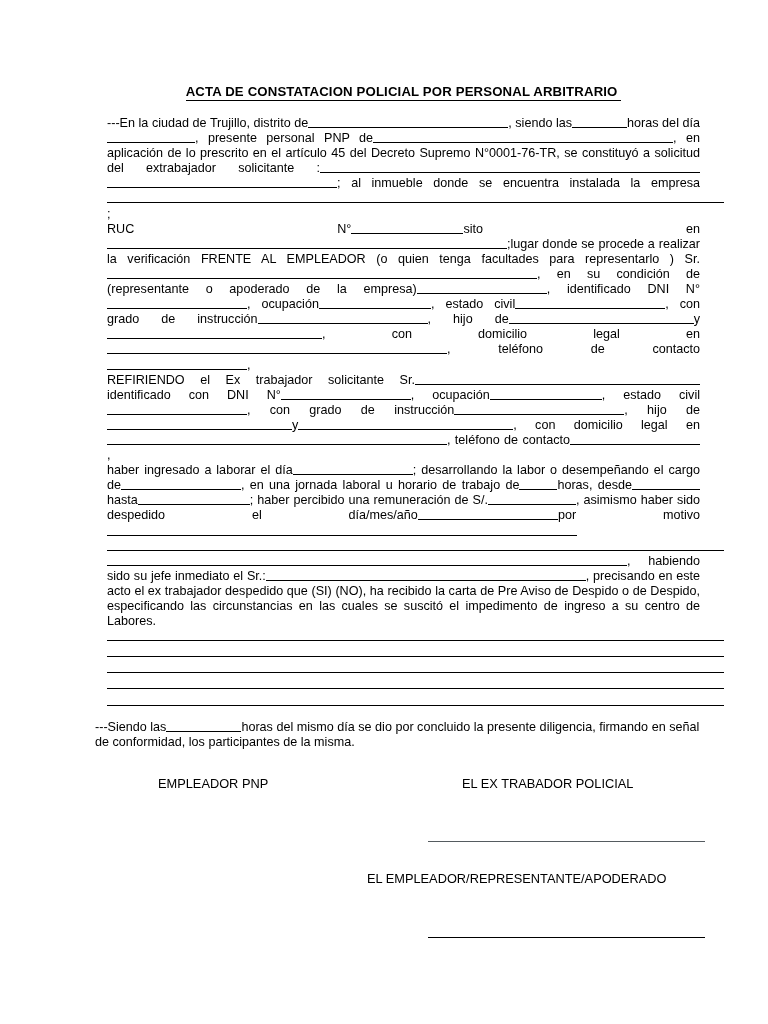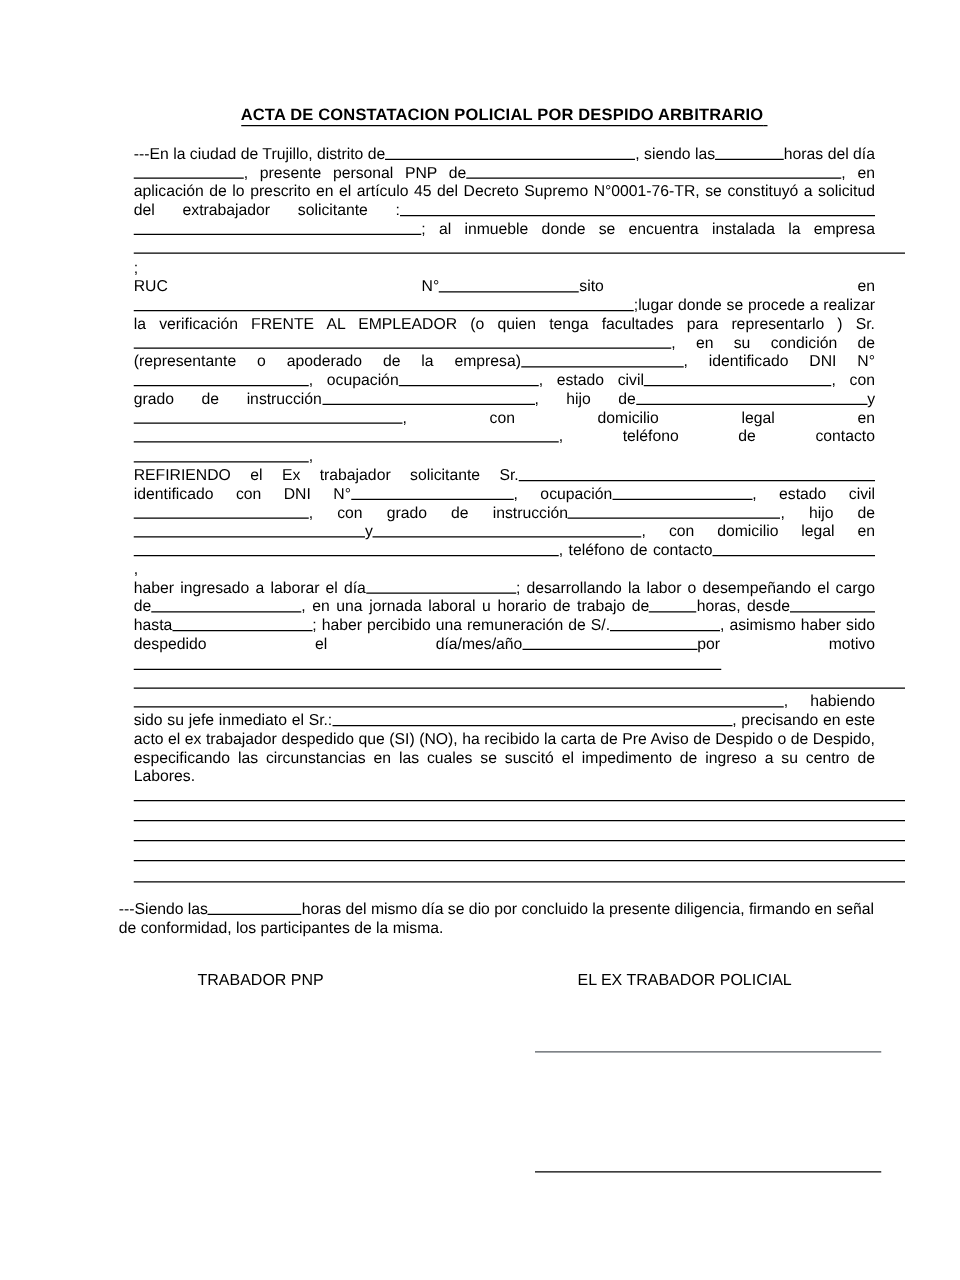--- a/index.html
+++ b/index.html
@@ -155,21 +155,21 @@
     position: relative;
     height: 190px;
   }
 </style>
 </head>
 <body>
 
 <div class="page">
   <div class="content">
 
-    <h1 class="doc-title"><span class="tu">ACTA DE CONSTATACION POLICIAL POR DESPIDO ARBITRARIO</span><span class="tu">&nbsp;</span></h1>
+    <h1 class="doc-title"><span class="tu">ACTA DE CONSTATACION POLICIAL POR PERSONAL ARBITRARIO</span><span class="tu">&nbsp;</span></h1>
 
     <div class="body-block">
 
       <p><span>---En la ciudad de Trujillo, distrito de</span><span class="bl w200"></span><span>, siendo las</span><span class="bl w55"></span><span>horas del día</span><span class="bl w88"></span><span>, presente personal PNP de</span><span class="bl w300"></span><span>, en aplicación de lo prescrito en el artículo 45 del Decreto Supremo N°0001-76-TR, se constituyó a solicitud del extrabajador solicitante :</span><span class="bl w380"></span><span class="bl w230"></span><span>; al inmueble donde se encuentra instalada la empresa</span><span class="bl wfull"></span><span>;</span></p>
 
       <p><span>RUC  N°</span><span class="bl w112"></span><span>sito  en</span><span class="bl w400"></span><span>;</span><span>lugar donde se procede a realizar la verificación FRENTE AL EMPLEADOR (o quien tenga facultades para representarlo ) Sr.</span><span class="bl w430"></span><span>, en su condición de (representante o apoderado de la empresa)</span><span class="bl w130"></span><span>, identificado DNI N°</span><span class="bl w140"></span><span>, ocupación</span><span class="bl w112"></span><span>, estado civil</span><span class="bl w150"></span><span>, con grado de instrucción</span><span class="bl w170"></span><span>, hijo de</span><span class="bl w185"></span><span>y</span><span class="bl w215"></span><span>, con domicilio legal en</span><span class="bl w340"></span><span>, teléfono de contacto</span><span class="bl w140"></span><span>,</span></p>
 
       <p><span>REFIRIENDO el Ex trabajador solicitante Sr.</span><span class="bl w285"></span><span>identificado con DNI N°</span><span class="bl w130"></span><span>, ocupación</span><span class="bl w112"></span><span>, estado civil</span><span class="bl w140"></span><span>, con grado de instrucción</span><span class="bl w170"></span><span>, hijo de</span><span class="bl w185"></span><span>y</span><span class="bl w215"></span><span>, con domicilio legal en</span><span class="bl w340"></span><span>, teléfono de contacto</span><span class="bl w130"></span><span>,</span></p>
 
       <p><span>haber ingresado a laborar el día</span><span class="bl w120"></span><span>; desarrollando la labor o desempeñando el cargo de</span><span class="bl w120"></span><span>, en una jornada laboral u horario de trabajo de</span><span class="bl w38"></span><span>horas, desde</span><span class="bl w68"></span><span>hasta</span><span class="bl w112"></span><span>; haber percibido una remuneración de S/.</span><span class="bl w88"></span><span>, asimismo haber sido despedido el día/mes/año</span><span class="bl w140"></span><span>por motivo</span><span class="bl w470"></span><span class="bl wfull"></span><span class="bl w520"></span><span>, habiendo sido su jefe inmediato el Sr.:</span><span class="bl w320"></span><span>, precisando en este acto el ex trabajador despedido que (SI) (NO), ha recibido la carta de Pre Aviso de Despido o de Despido, especificando las circunstancias en las cuales se suscitó el impedimento de ingreso a su centro de Labores.</span></p>
@@ -182,22 +182,23 @@
         <span class="rule-full"></span>
         <span class="rule-full"></span>
       </div>
     </div>
 
     <div class="closing noj"><span>---Siendo las</span><span class="bl w75"></span><span>horas del mismo día se dio por concluido la presente diligencia, firmando en señal de conformidad, los participantes de la misma.</span></div>
 
     <div class="sign-area">
       <div class="sign-wrap">
         <div class="sign-row">
-          <span class="lbl-pnp">TRABADOR PNP</span>
+          <span class="lbl-pnp">EMPLEADOR PNP</span>
           <span class="lbl-ext">EL EX TRABADOR POLICIAL</span>
         </div>
         <div class="sig-line-1"></div>
+        <span class="lbl-empleador">EL EMPLEADOR/REPRESENTANTE/APODERADO</span>
         <div class="sig-line-2"></div>
       </div>
     </div>
 
   </div>
 </div>
 
 </body></html>

